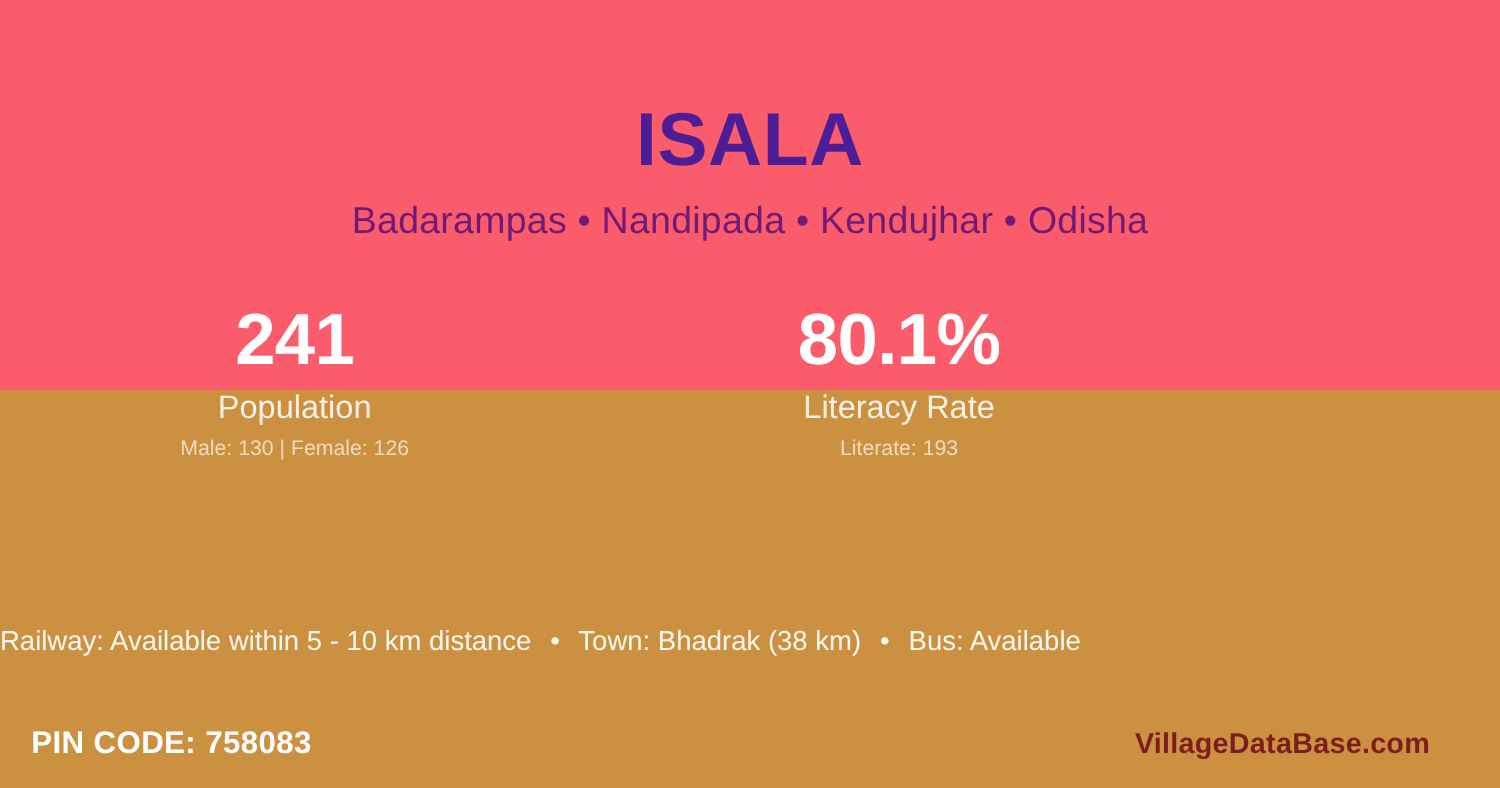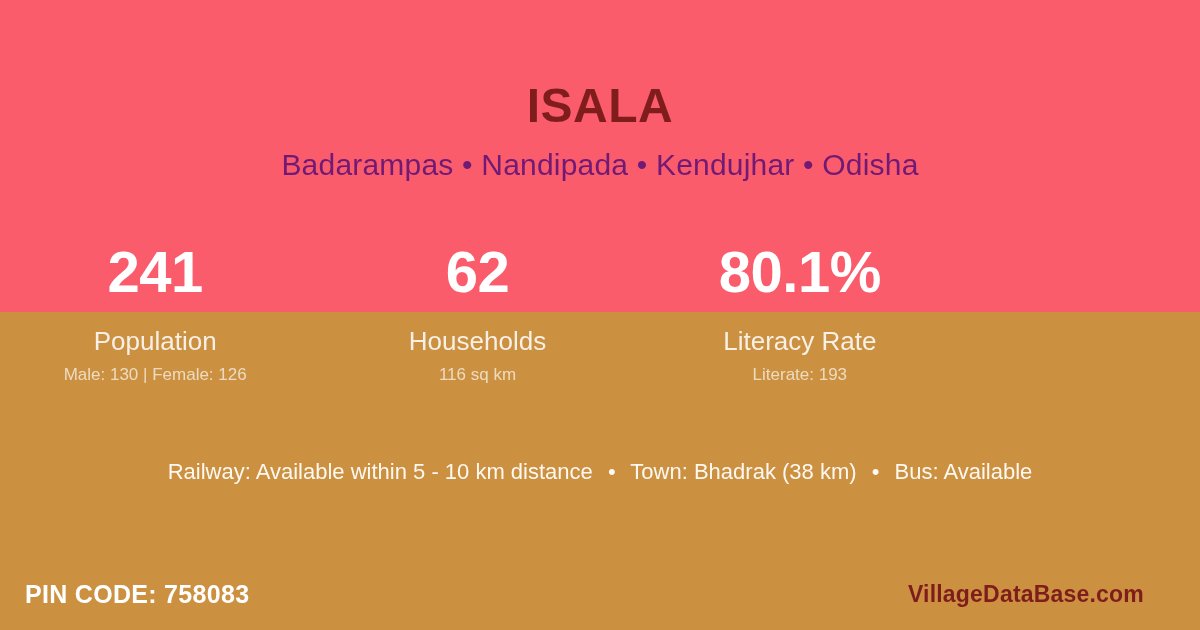--- a/index.html
+++ b/index.html
@@ -38,25 +38,25 @@
     position: absolute;
     left: 0;
     top: 0;
     width: 1200px;
     text-align: center;
   }
 
   .village-title {
     margin: 0;
     padding-top: 82px;
-    font-size: 48px;
+    font-size: 60px;
     line-height: 1;
     font-weight: bold;
     letter-spacing: 0.5px;
-    color: #7f1d1d;
+    color: #4c1d95;
   }
 
   .village-subtitle {
     margin: 0;
     padding-top: 20px;
     font-size: 30px;
     line-height: 1;
     font-weight: normal;
     color: #701a75;
     letter-spacing: 0.2px;
@@ -80,43 +80,42 @@
 
   .stat-value {
     font-size: 58px;
     line-height: 64px;
     font-weight: bold;
     color: #ffffff;
     letter-spacing: -0.5px;
   }
 
   .stat-label {
-    margin-top: 22px;
+    margin-top: 6px;
     font-size: 26px;
     line-height: 30px;
     font-weight: normal;
     color: #f7f0e6;
   }
 
   .stat-sub {
     margin-top: 9px;
     font-size: 17px;
     line-height: 20px;
     font-weight: normal;
     color: #f0e2cc;
     opacity: 0.92;
   }
 
   
   .transport {
     position: absolute;
     left: 0;
-    top: 457px;
+    top: 498px;
     width: 1200px;
-    text-align: center;
     font-size: 22px;
     line-height: 30px;
     color: #fdf8f1;
     white-space: nowrap;
   }
 
   .transport .sep {
     display: inline-block;
     padding: 0 9px;
     color: #fdf8f1;
@@ -165,25 +164,20 @@
   </div>
 
   <div class="stats">
 
     <div class="stat">
       <div class="stat-value">241</div>
       <div class="stat-label">Population</div>
       <div class="stat-sub">Male: 130 | Female: 126</div>
     </div>
 
-    <div class="stat">
-      <div class="stat-value">62</div>
-      <div class="stat-label">Households</div>
-      <div class="stat-sub">116 sq km</div>
-    </div>
 
     <div class="stat">
       <div class="stat-value">80.1%</div>
       <div class="stat-label">Literacy Rate</div>
       <div class="stat-sub">Literate: 193</div>
     </div>
 
   </div>
 
   <div class="transport">

